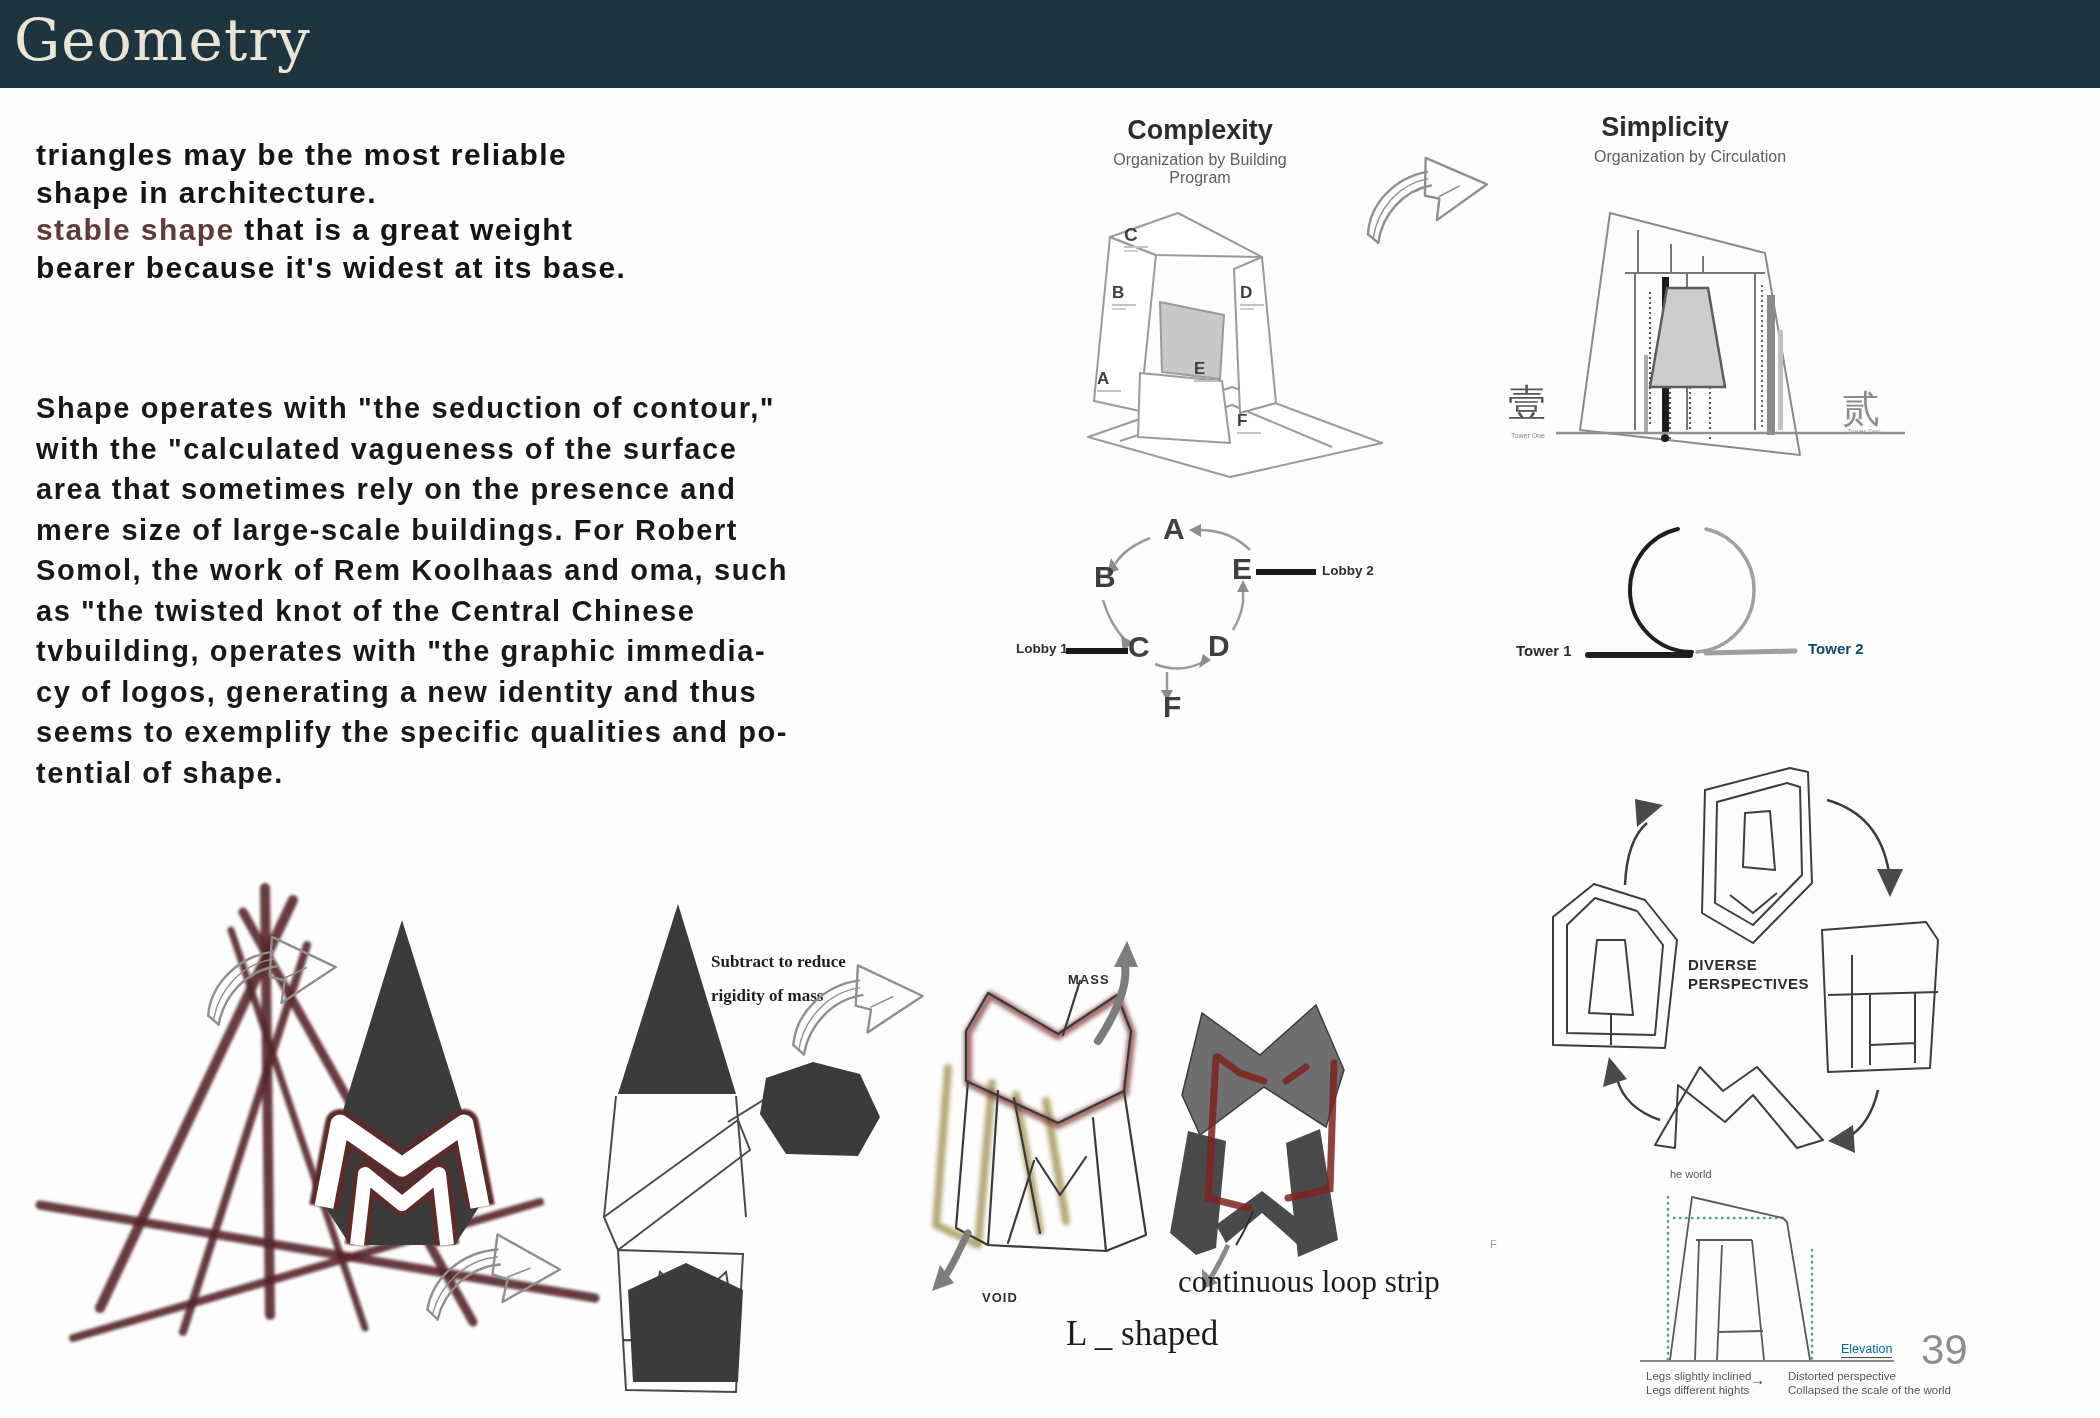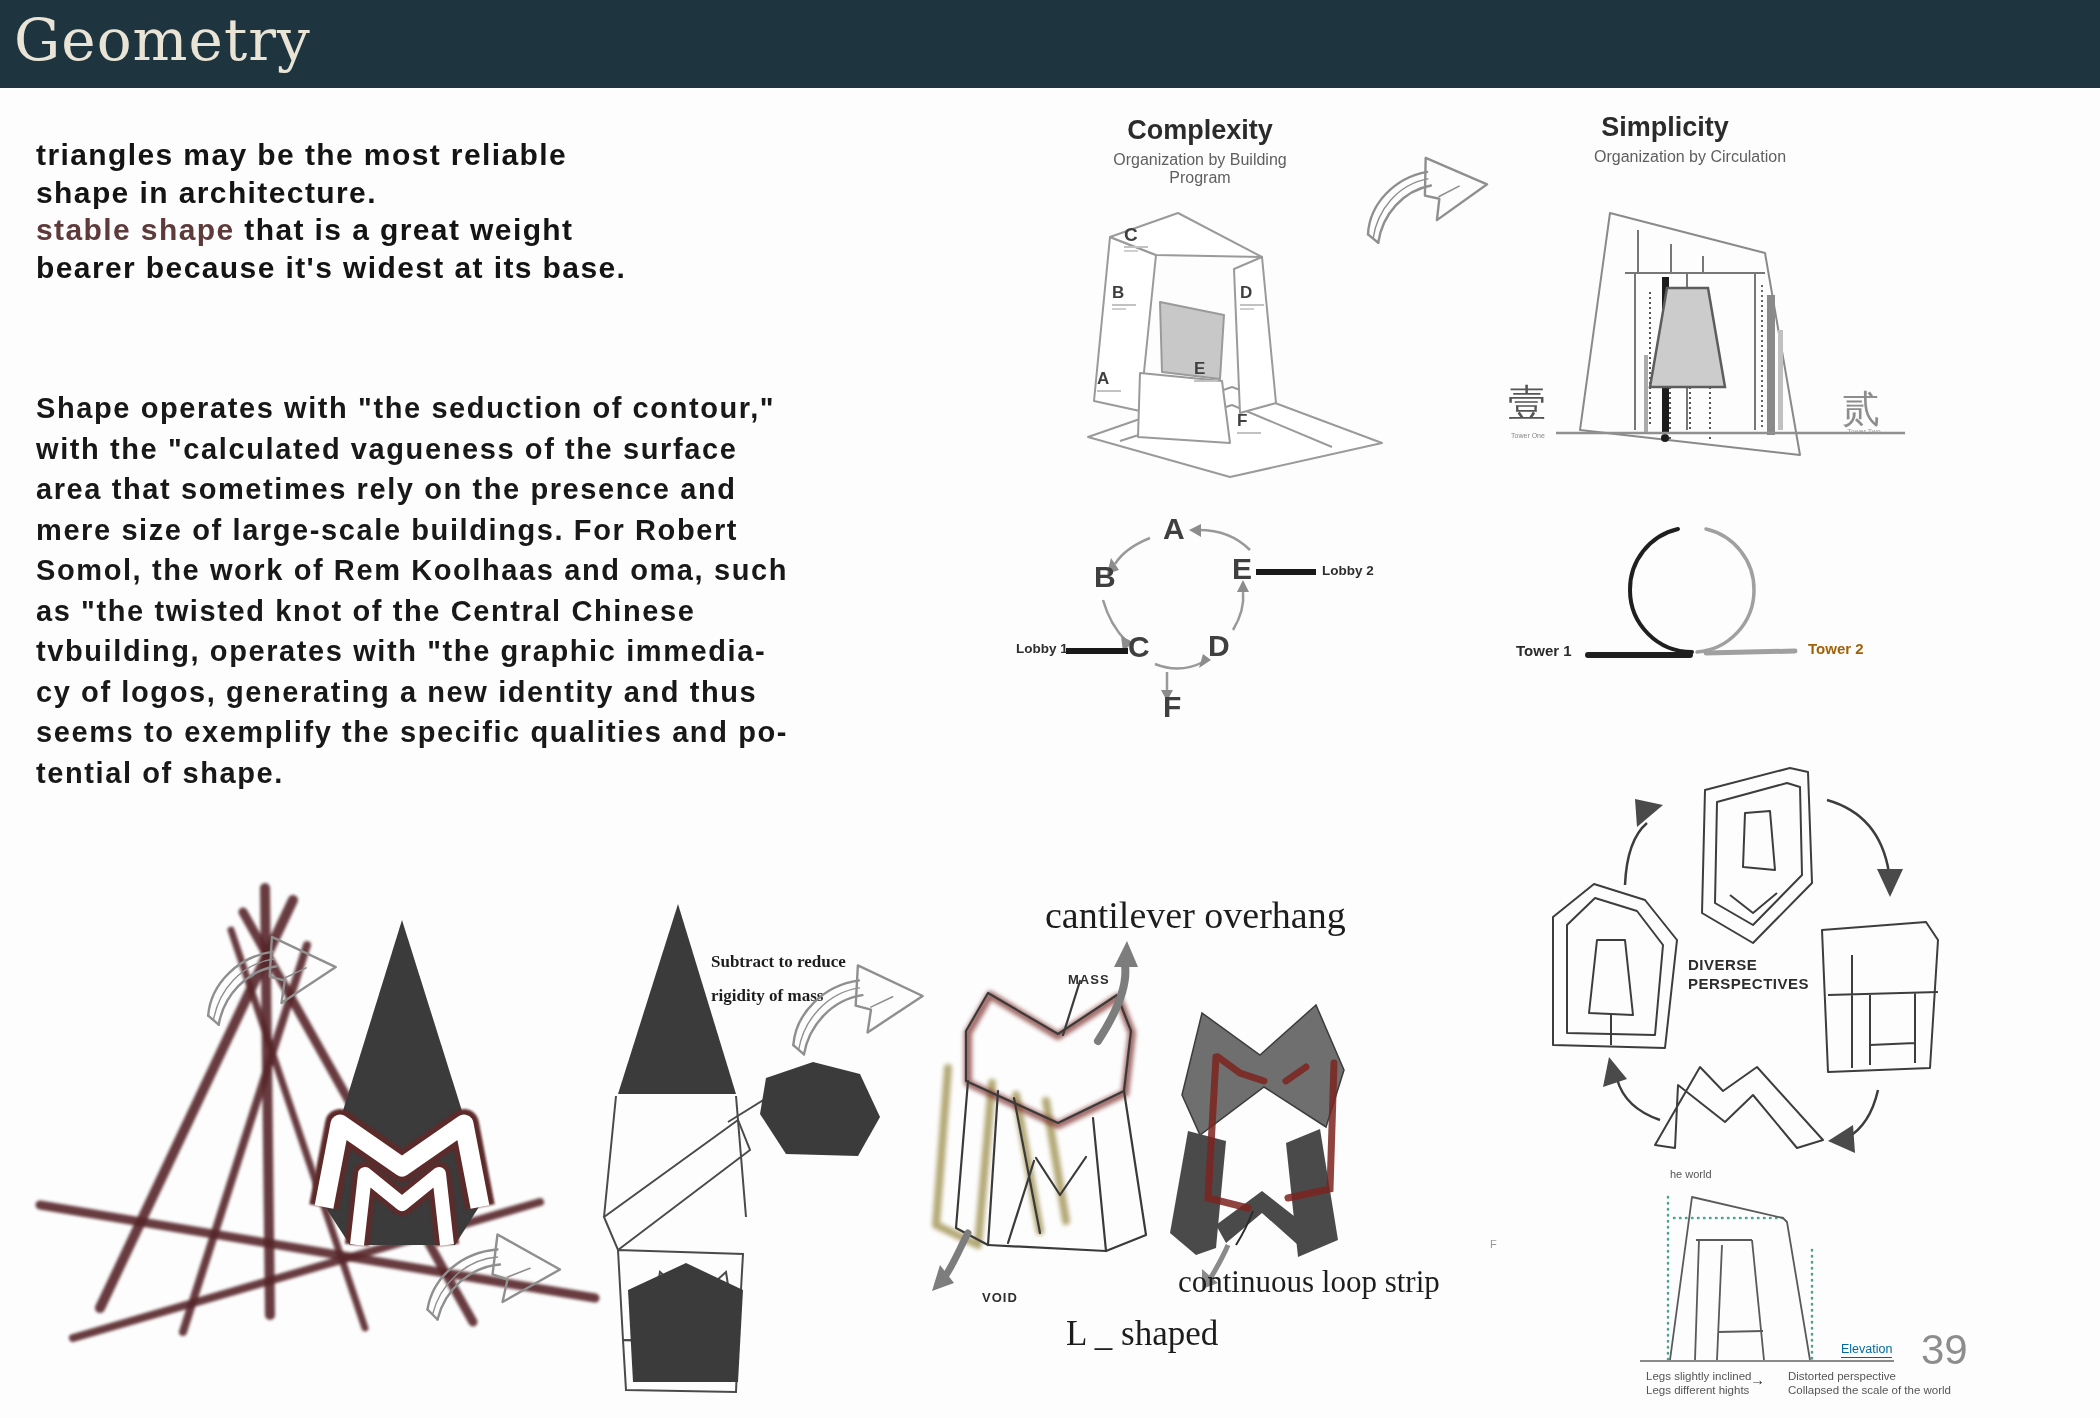--- a/index.html
+++ b/index.html
@@ -164,21 +164,21 @@
 
   <svg style="left:1500px;top:500px;" width="480" height="180" viewBox="0 0 480 180">
     <g fill="none" stroke-linecap="round">
       <path d="M192,152 A62,62 0 0 1 130,90 A62,62 0 0 1 178,29" stroke="#1f1f1f" stroke-width="4"></path>
       <path d="M206,29 A62,62 0 0 1 254,90 A62,62 0 0 1 197,152" stroke="#a0a0a0" stroke-width="3.5"></path>
       <path d="M88,155 L190,155" stroke="#1f1f1f" stroke-width="6"></path>
       <path d="M206,153 L295,151" stroke="#a0a0a0" stroke-width="5"></path>
     </g>
   </svg>
   <div class="abs tower-label" style="left:1516px;top:642px;color:#2b2b2b;">Tower 1</div>
-  <div class="abs tower-label" style="left:1808px;top:640px;color:#a16207;">Tower 2</div>
+  <div class="abs tower-label" style="left:1808px;top:640px;color:#0c4a6e;">Tower 2</div>
 
   <svg style="left:35px;top:870px;filter:blur(1.6px);" width="630" height="548" viewBox="0 0 630 548">
     <g stroke="#56262a" stroke-opacity=".9" fill="none" stroke-linecap="round">
       <path d="M230,18 L235,445" stroke-width="10"></path>
       <path d="M258,30 L65,438" stroke-width="10"></path>
       <path d="M208,42 L438,452" stroke-width="9"></path>
       <path d="M272,75 L148,462" stroke-width="8"></path>
       <path d="M196,60 L330,458" stroke-width="7"></path>
       <path d="M5,335 L560,428" stroke-width="9"></path>
       <path d="M38,468 L505,332" stroke-width="8"></path>
@@ -214,21 +214,20 @@
     </g>
     <polygon points="98,381 155,408 150,500 45,500 40,408" fill="#3b3b3b"></polygon>
     <polygon points="178,196 225,180 272,192 292,235 270,274 198,272 172,232" fill="#3b3b3b"></polygon>
   </svg>
   <div class="abs serif-label" style="left:711px;top:945px;font-size:17px;font-weight:bold;line-height:34px;white-space:pre-line;">Subtract to reduce
 rigidity of mass</div>
   <svg style="left:783px;top:952px;transform:rotate(-4deg);" width="150" height="102" viewBox="0 0 120 80">
       <use href="#sketchArrow"></use>
     </svg>
 
-  <div class="abs serif-label" style="left:1045px;top:893px;font-size:38px;">cantilever overhang</div>
 
   <svg style="left:928px;top:933px;" width="245" height="370" viewBox="0 0 245 370">
     <g fill="none" stroke-linecap="round" stroke-linejoin="round">
       <g filter="url(#soft2)" stroke="#8d7b2e" stroke-width="8" opacity=".65">
         <path d="M20,135 L8,292 L50,312 L64,150"></path>
         <path d="M88,162 L112,298"></path>
         <path d="M118,168 L138,288"></path>
       </g>
       <g filter="url(#soft2)" stroke="#7b2f2b" stroke-width="8" opacity=".7">
         <path d="M40,100 L62,62 L130,103 L190,64 L204,100 L197,160"></path>

